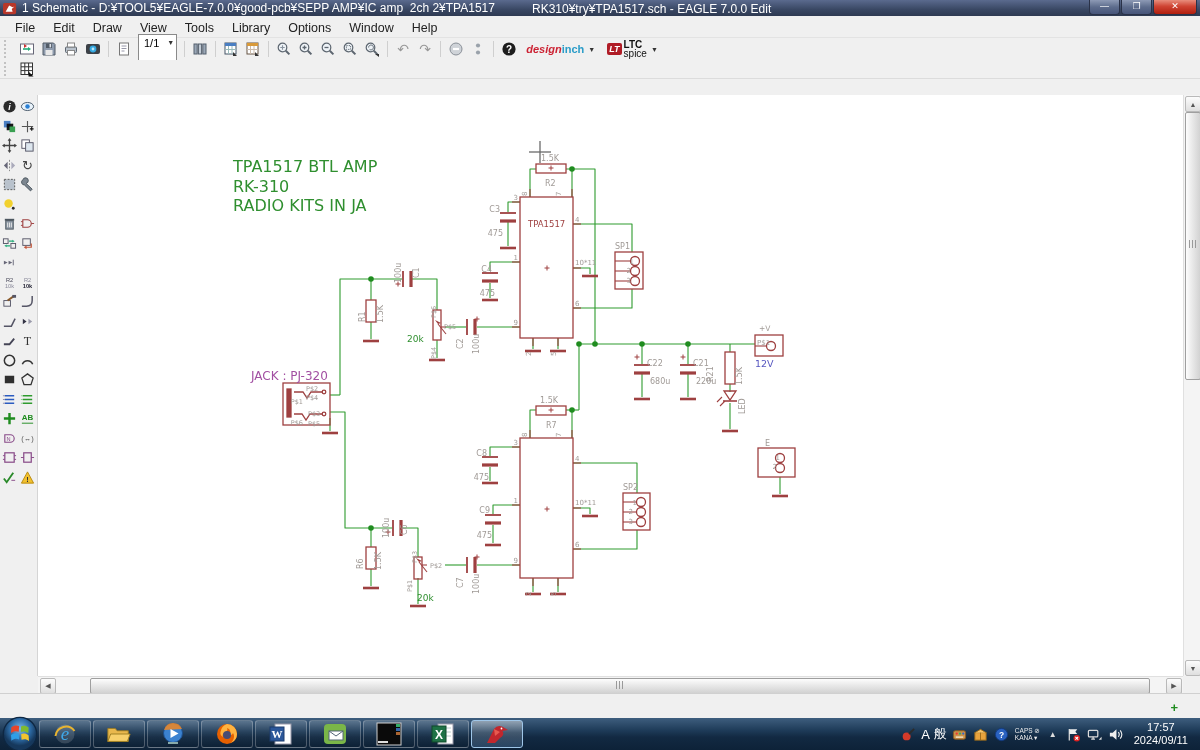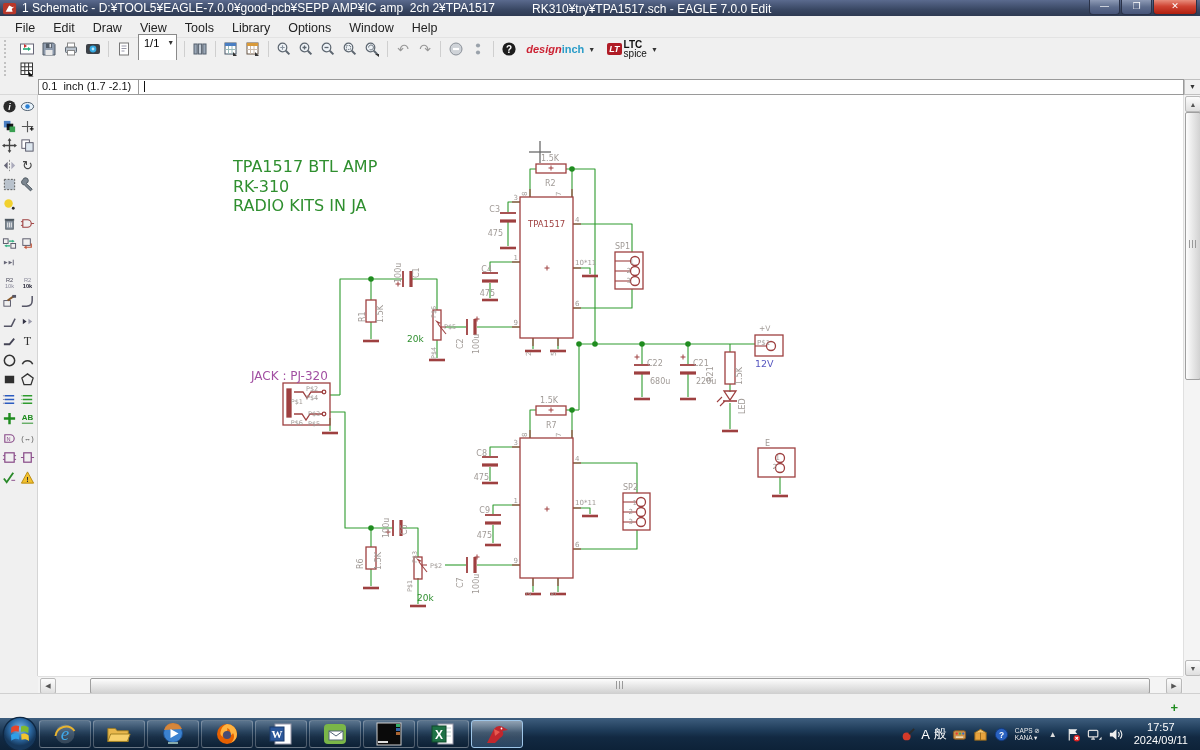--- a/index.html
+++ b/index.html
@@ -266,27 +266,20 @@
     <span class="tb-handle"></span>
     <span class="tbtn" id="gridbtn">
         <svg viewBox="0 0 16 16">
           <rect x="2" y="2" width="11.5" height="11.5" fill="#fff" stroke="#333"></rect>
           <path d="M2 5.8h11.5M2 9.6h11.5M5.8 2v11.5M9.6 2v11.5" stroke="#333" stroke-width="1"></path>
           <path d="M9.5 10.5l5 5h-5z" fill="#111"></path>
         </svg>
       </span>
   </div>
 
-  <div class="cmdbar">
-    <span class="coordbox">0.1  inch (1.7 -2.1)</span>
-    <span class="cmdinput">
-        <span class="caret"></span>
-      </span>
-    <span class="cmd-drop">▼</span>
-  </div>
 
   <div class="palette" id="palette">
       <div class="prow">
         <span class="picon">
           <svg viewBox="0 0 16 16">
             <circle cx="8" cy="8" r="6.5" fill="#2b2b2b"></circle>
             <text x="8" y="12" font-size="9.5" fill="#fff" text-anchor="middle" font-style="italic" font-weight="bold">i</text>
           </svg>
         </span>
         <span class="picon">

